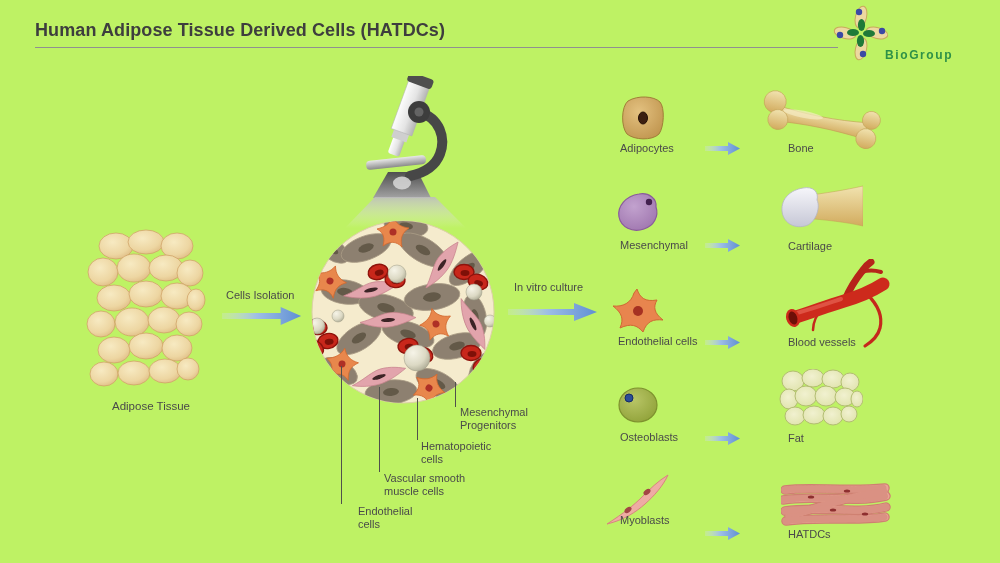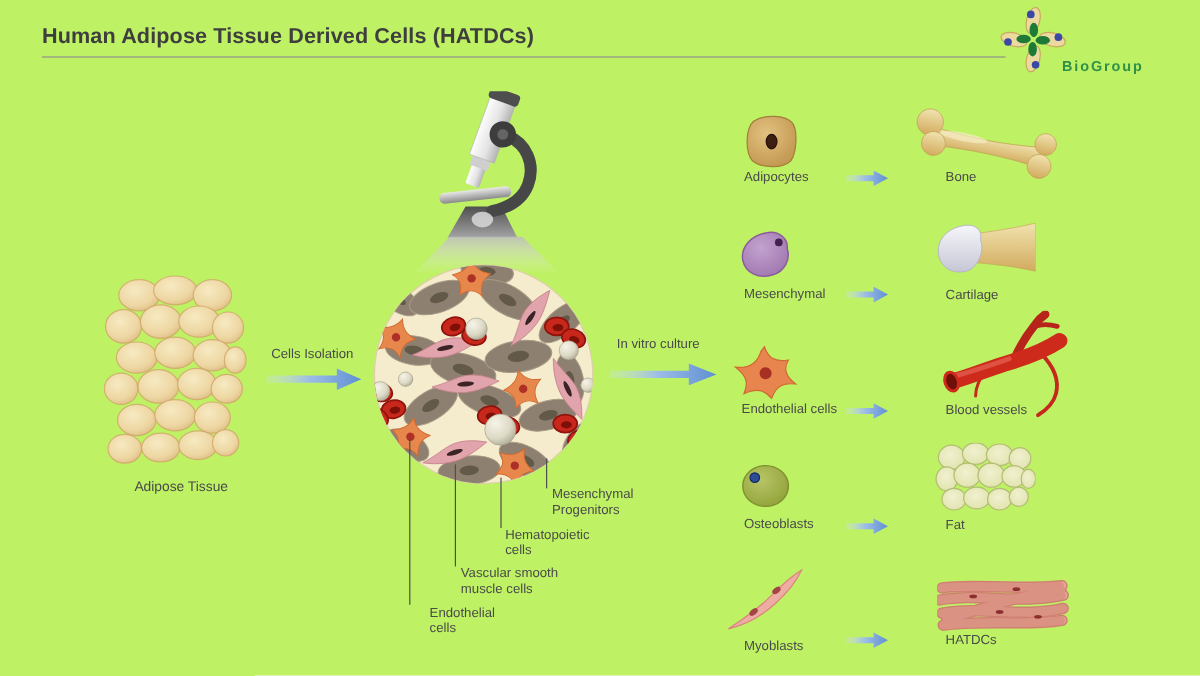--- a/index.html
+++ b/index.html
@@ -440,21 +440,21 @@
         <ellipse cx="70" cy="45" rx="8" ry="8"></ellipse>
     </g>
   </svg>
   <div class="lbl" style="left:788px;top:432px">Fat</div>
 
   <svg class="abs" style="left:604px;top:473px" width="66" height="54" viewBox="0 0 66 54">
     <path d="M 3 51 C 20 40 30 32 38 24 C 46 16 54 8 64 2 C 59 13 50 23 41 31 C 32 39 20 47 3 51 Z" fill="#eeaca3" stroke="#d8867d" stroke-width="1"></path>
     <ellipse cx="24" cy="37" rx="4" ry="2.4" transform="rotate(-38 24 37)" fill="#a34545"></ellipse>
     <ellipse cx="43" cy="19" rx="4" ry="2.4" transform="rotate(-38 43 19)" fill="#a34545"></ellipse>
   </svg>
-  <div class="lbl" style="left:620px;top:533px">Myoblasts</div>
+  <div class="lbl" style="left:620px;top:514px">Myoblasts</div>
   <svg class="abs" style="left:705px;top:526px" width="36" height="15" viewBox="0 0 36 15">
     <path d="M 0 5 L 23 5 L 23 1 L 35 7.5 L 23 14 L 23 10 L 0 10 Z" fill="url(#arrG)"></path>
   </svg>
   <svg class="abs" style="left:781px;top:483px" width="110" height="44" viewBox="0 0 110 44">
     <g fill="none" stroke-linecap="round">
       <g stroke="#cf8072" stroke-width="9.5">
         <path d="M 4 7 C 30 3 62 9 104 5"></path>
         <path d="M 2 17 C 34 11 70 21 105 13"></path>
         <path d="M 8 33 C 40 24 70 12 103 9"></path>
         <path d="M 4 28 C 36 22 72 32 105 24"></path>

